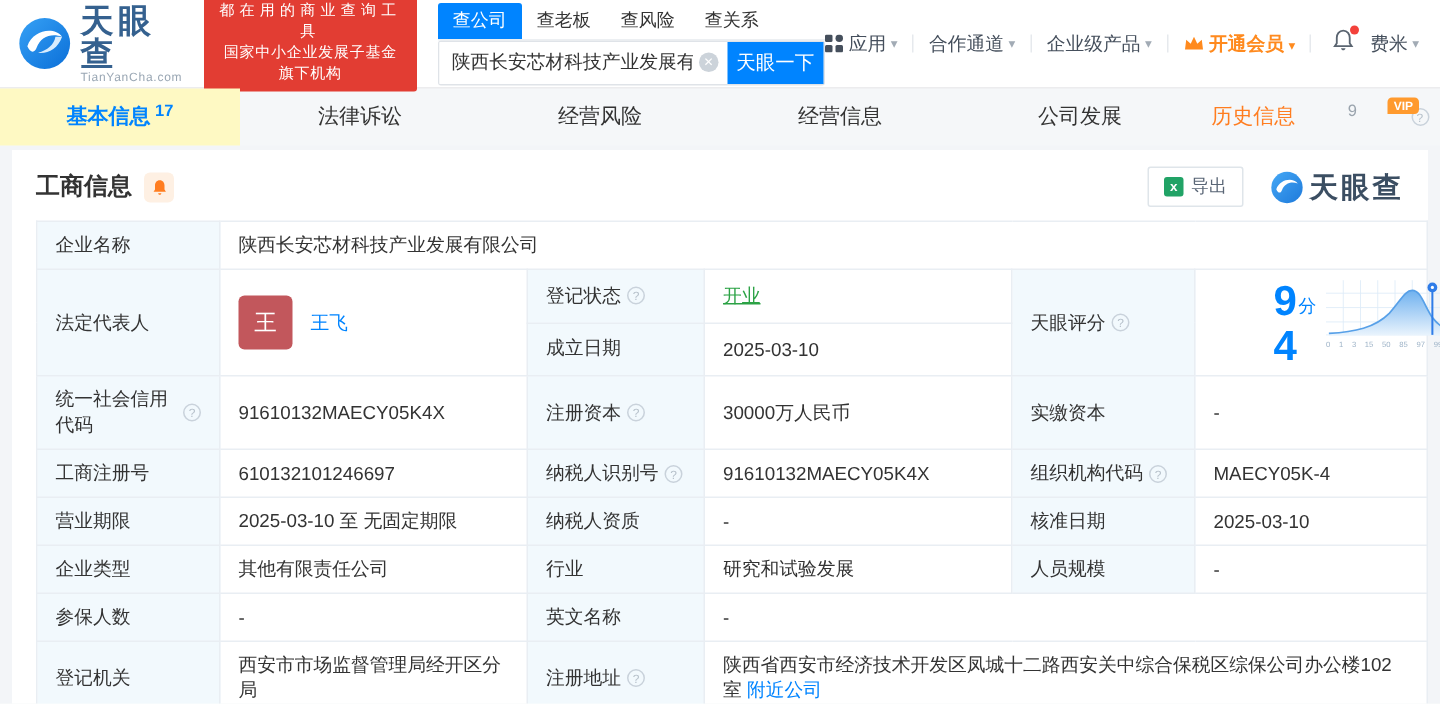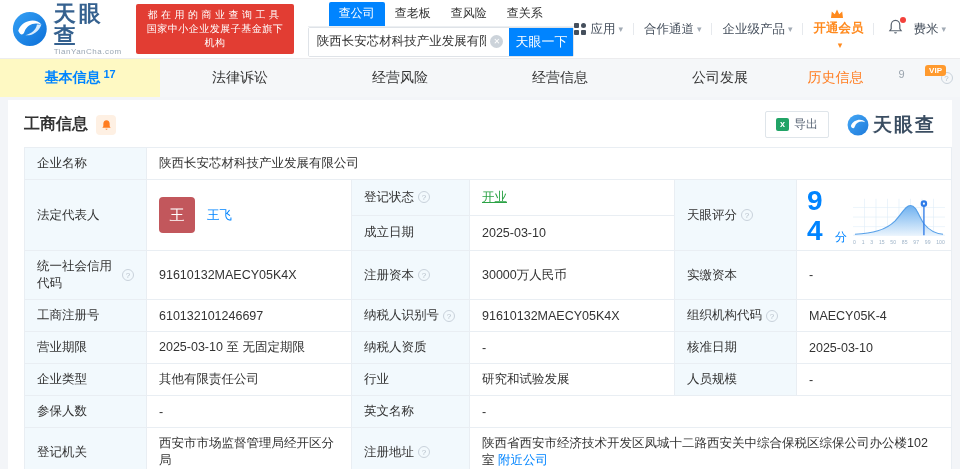--- a/index.html
+++ b/index.html
@@ -12,36 +12,36 @@
   .logo-text { margin-left:6px; }
   .logo-title { font-size:22px; font-weight:bold; color:#35618f; letter-spacing:3px; line-height:22px; }
   .logo-domain { font-size:8px; color:#9aa7b4; letter-spacing:.5px; }
   .red-badge { margin-left:12px; background:#e23d33; color:#fff; padding:4px 9px;
     border-radius:2px; text-align:center; }
   .red-badge .l1 { font-size:10px; letter-spacing:3.5px; line-height:14px; }
   .red-badge .l2 { font-size:10px; letter-spacing:.5px; line-height:14px; }
   .search-block { margin-left:14px; width:300px; }
   .search-tabs { display:flex; align-items:flex-end; border-bottom:1px solid #eceff2; }
   .search-tab { font-size:12px; color:#333; padding:3px 10px 4px; cursor:pointer; }
-  .search-tab.active { background:#0084ff; color:#fff; border-radius:2px 2px 0 0;margin-left:21px; }
+  .search-tab.active { background:#0084ff; color:#fff; border-radius:2px 2px 0 0; }
   .search-box { display:flex; height:30px; border:1px solid #dfe3e8; border-radius:2px; }
   .search-input { flex:1; border:none; outline:none; font-size:12.5px; color:#333;
     padding:0 4px 0 8px; min-width:0; font-family:inherit; }
   .clear-icon { width:13px; height:13px; border-radius:50%; background:#ccd3da; color:#fff;
     font-size:8px; line-height:13px; text-align:center; align-self:center; margin-right:6px;
     cursor:pointer; }
   .clear-icon::before { content:"✕"; }
   .search-btn { width:64px; background:#0084ff; color:#fff; border:none; font-size:13px;
     cursor:pointer; font-family:inherit; }
   .top-menu { margin-left:auto; display:flex; align-items:center; }
   .menu-item { display:flex; align-items:center; font-size:12.5px; color:#454f5c;
     cursor:pointer; white-space:nowrap; }
   .caret::after { content:"▾"; font-size:9px; color:#a2abb5; margin-left:3px; }
   .menu-divider { width:1px; height:12px; background:#e6e9ed; margin:0 10px; }
-  .vip-link { color:#ff8a1e; font-weight:bold;flex-direction:column; }
+  .vip-link { color:#ff8a1e; font-weight:bold; }
   .vip-link .caret-o::after { content:"▾"; font-size:9px; color:#ff8a1e; margin-left:3px; }
   .bell-wrap { position:relative; margin:0 4px; cursor:pointer; }
   .red-dot { position:absolute; top:-2px; right:-3px; width:6px; height:6px;
     border-radius:50%; background:#f3413b; }
   .grid-icon { display:inline-block; margin-right:4px; }
   
   .nav-bar { height:39px; background:#f5f7f9; border-top:1px solid #ececee;
     display:flex; align-items:stretch; }
   .nav-tab { flex:1; display:flex; align-items:center; justify-content:center;
     font-size:14px; color:#333; cursor:pointer; position:relative; }
@@ -76,21 +76,21 @@
   table.info td { border:1px solid #e9eef3; font-size:12.5px; padding:7px 12px;
     color:#333; vertical-align:middle; word-break:break-all; }
   td.lbl { background:#f2f9fd; color:#5f7285; }
   td.lbl .lbl-in { display:flex; align-items:center; }
   a.blue { color:#0084ff; text-decoration:none; cursor:pointer; }
   .green { color:#2ba245;text-decoration:underline; }
   .rep-cell { display:flex; align-items:center; }
   .avatar { width:36px; height:36px; border-radius:4px; background:#c2575c; color:#fff;
     font-size:15px; display:flex; align-items:center; justify-content:center; margin-right:12px; }
   
-  .score-cell { display:flex; align-items:flex-end; padding:2px 0; }
+  .score-cell { display:flex; align-items:flex-start; padding:2px 0;margin-left:42px; }
   .score-num { font-size:28px; font-weight:bold; color:#0084ff; line-height:30px; }
   .score-unit { font-size:12px; color:#0084ff; margin:10px 6px 0 1px; }
   .score-chart { width:92px; }
   .score-axis { display:flex; justify-content:space-between; font-size:6px; color:#9fb4c8;
     transform:scale(.85); transform-origin:left top; width:108px; margin-top:-1px; }
 </style>
 </head>
 <body>
 
 <div class="top-header">

